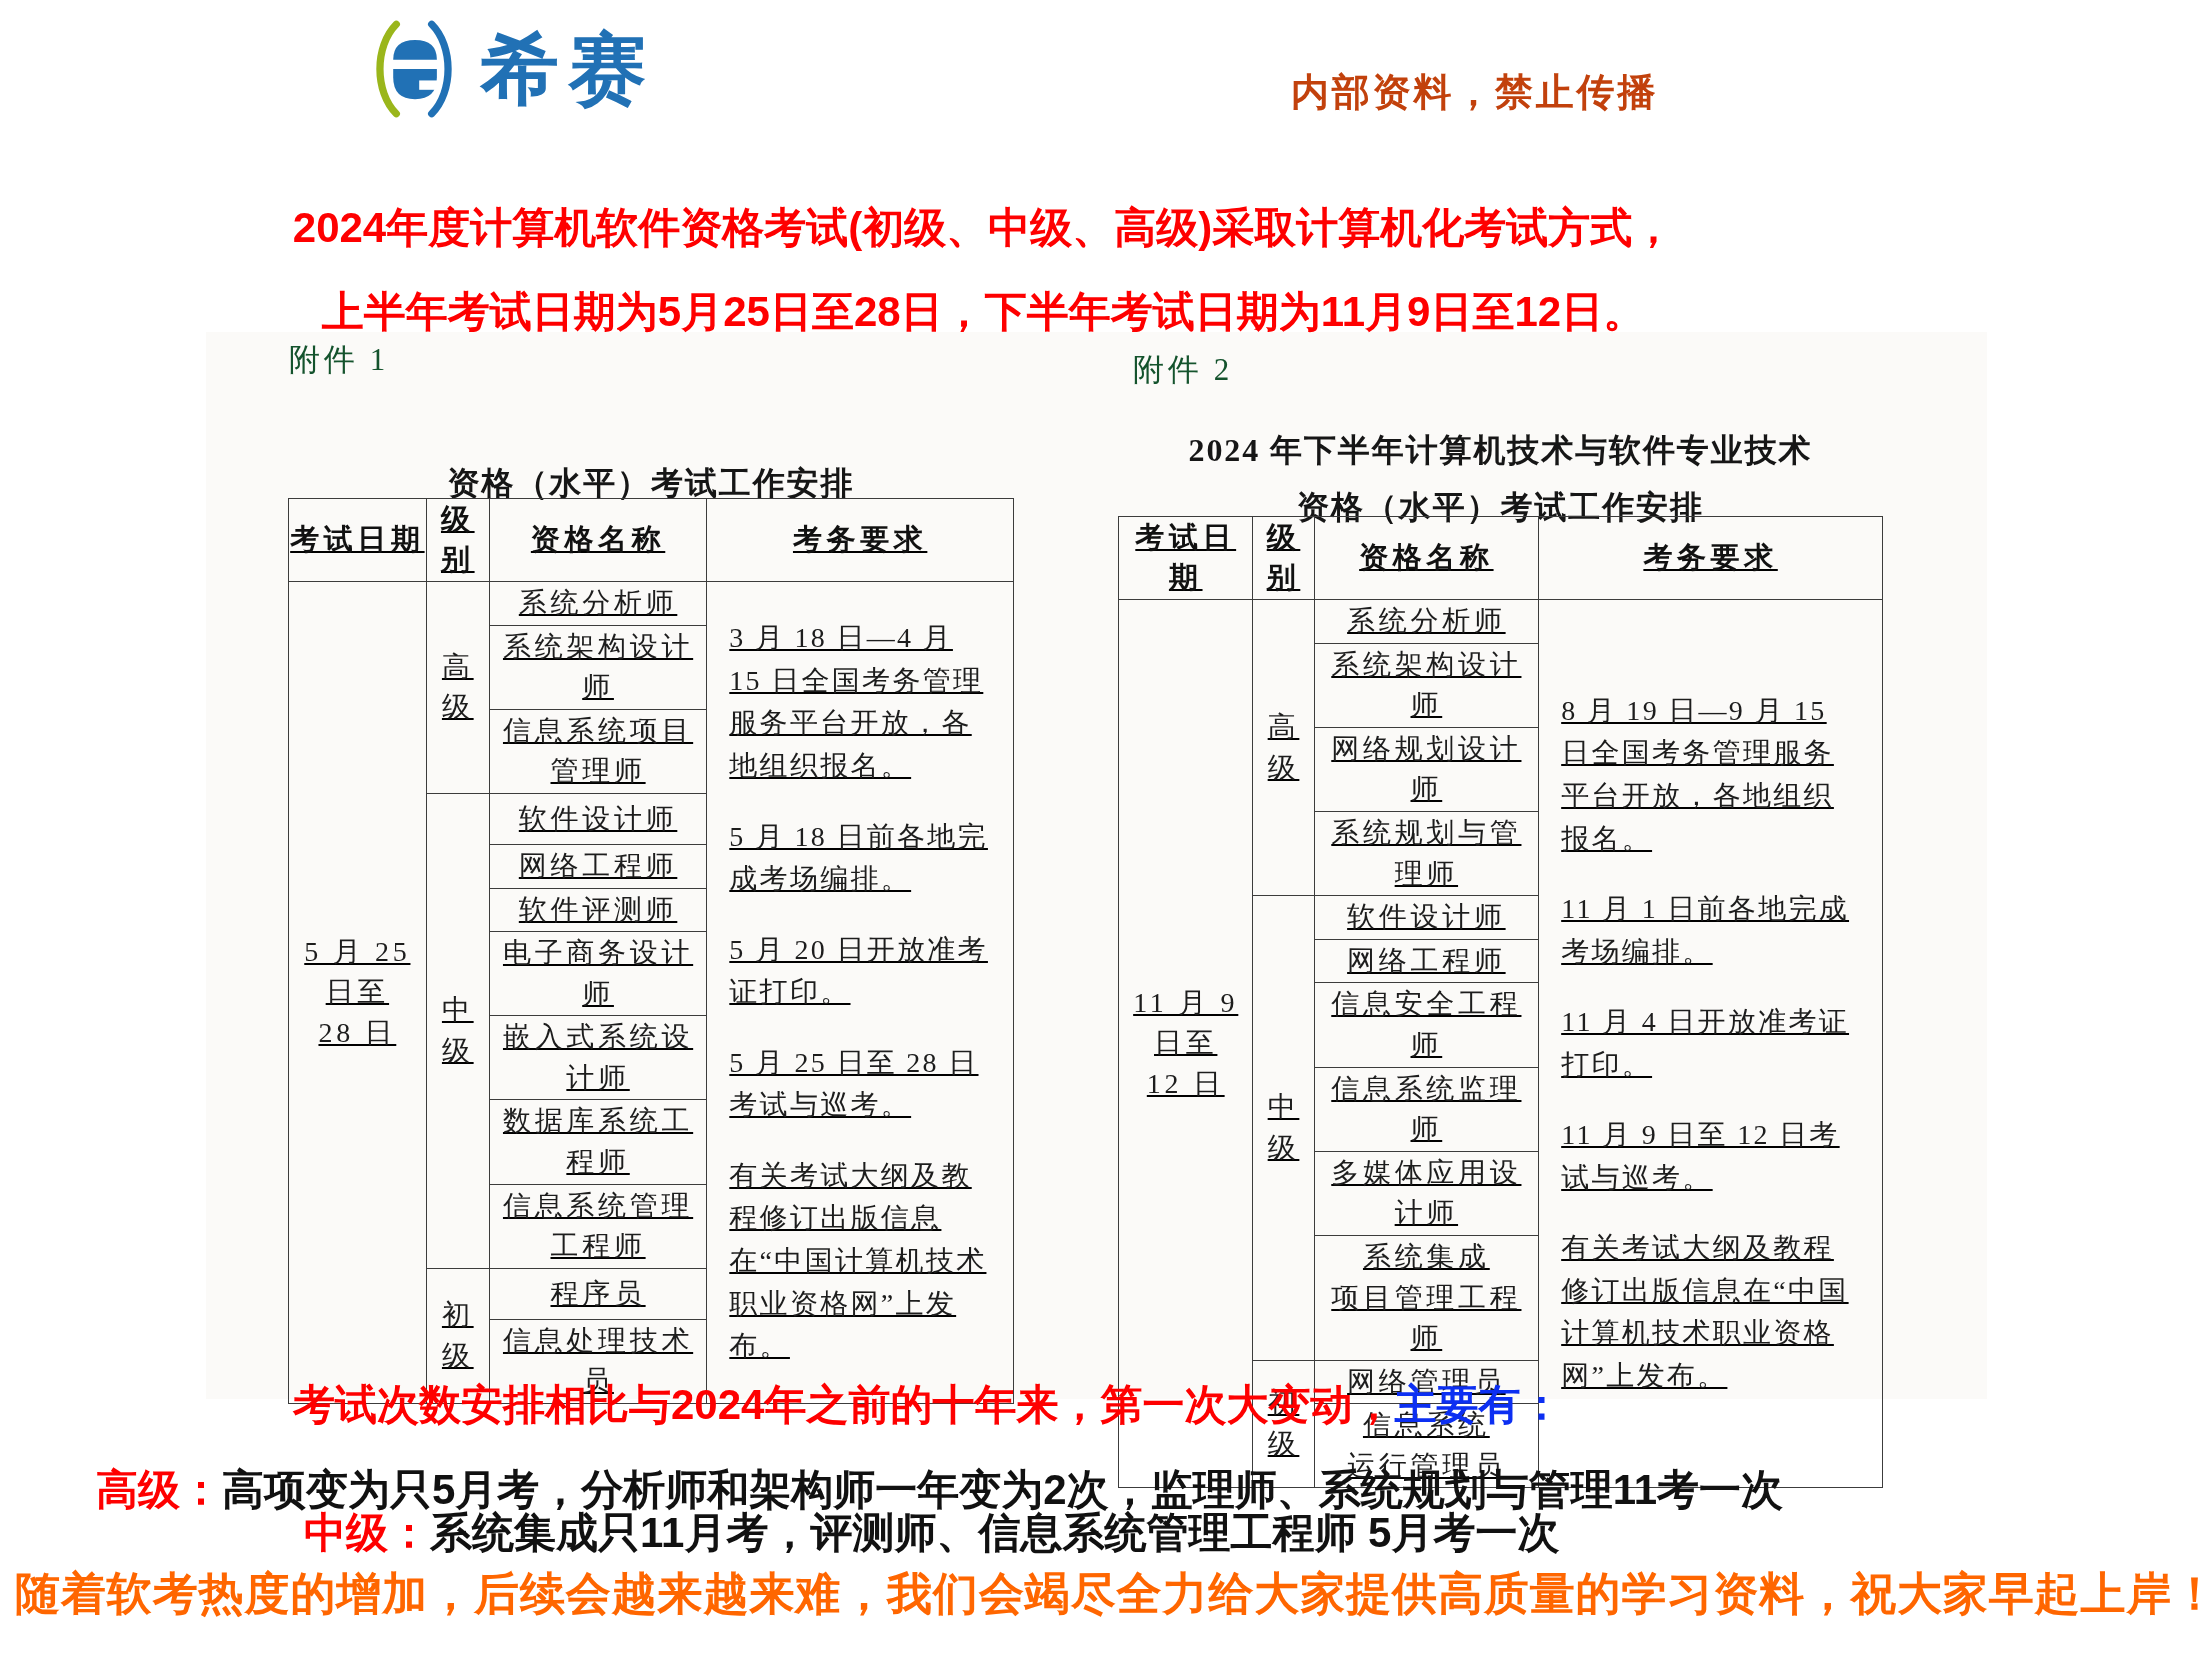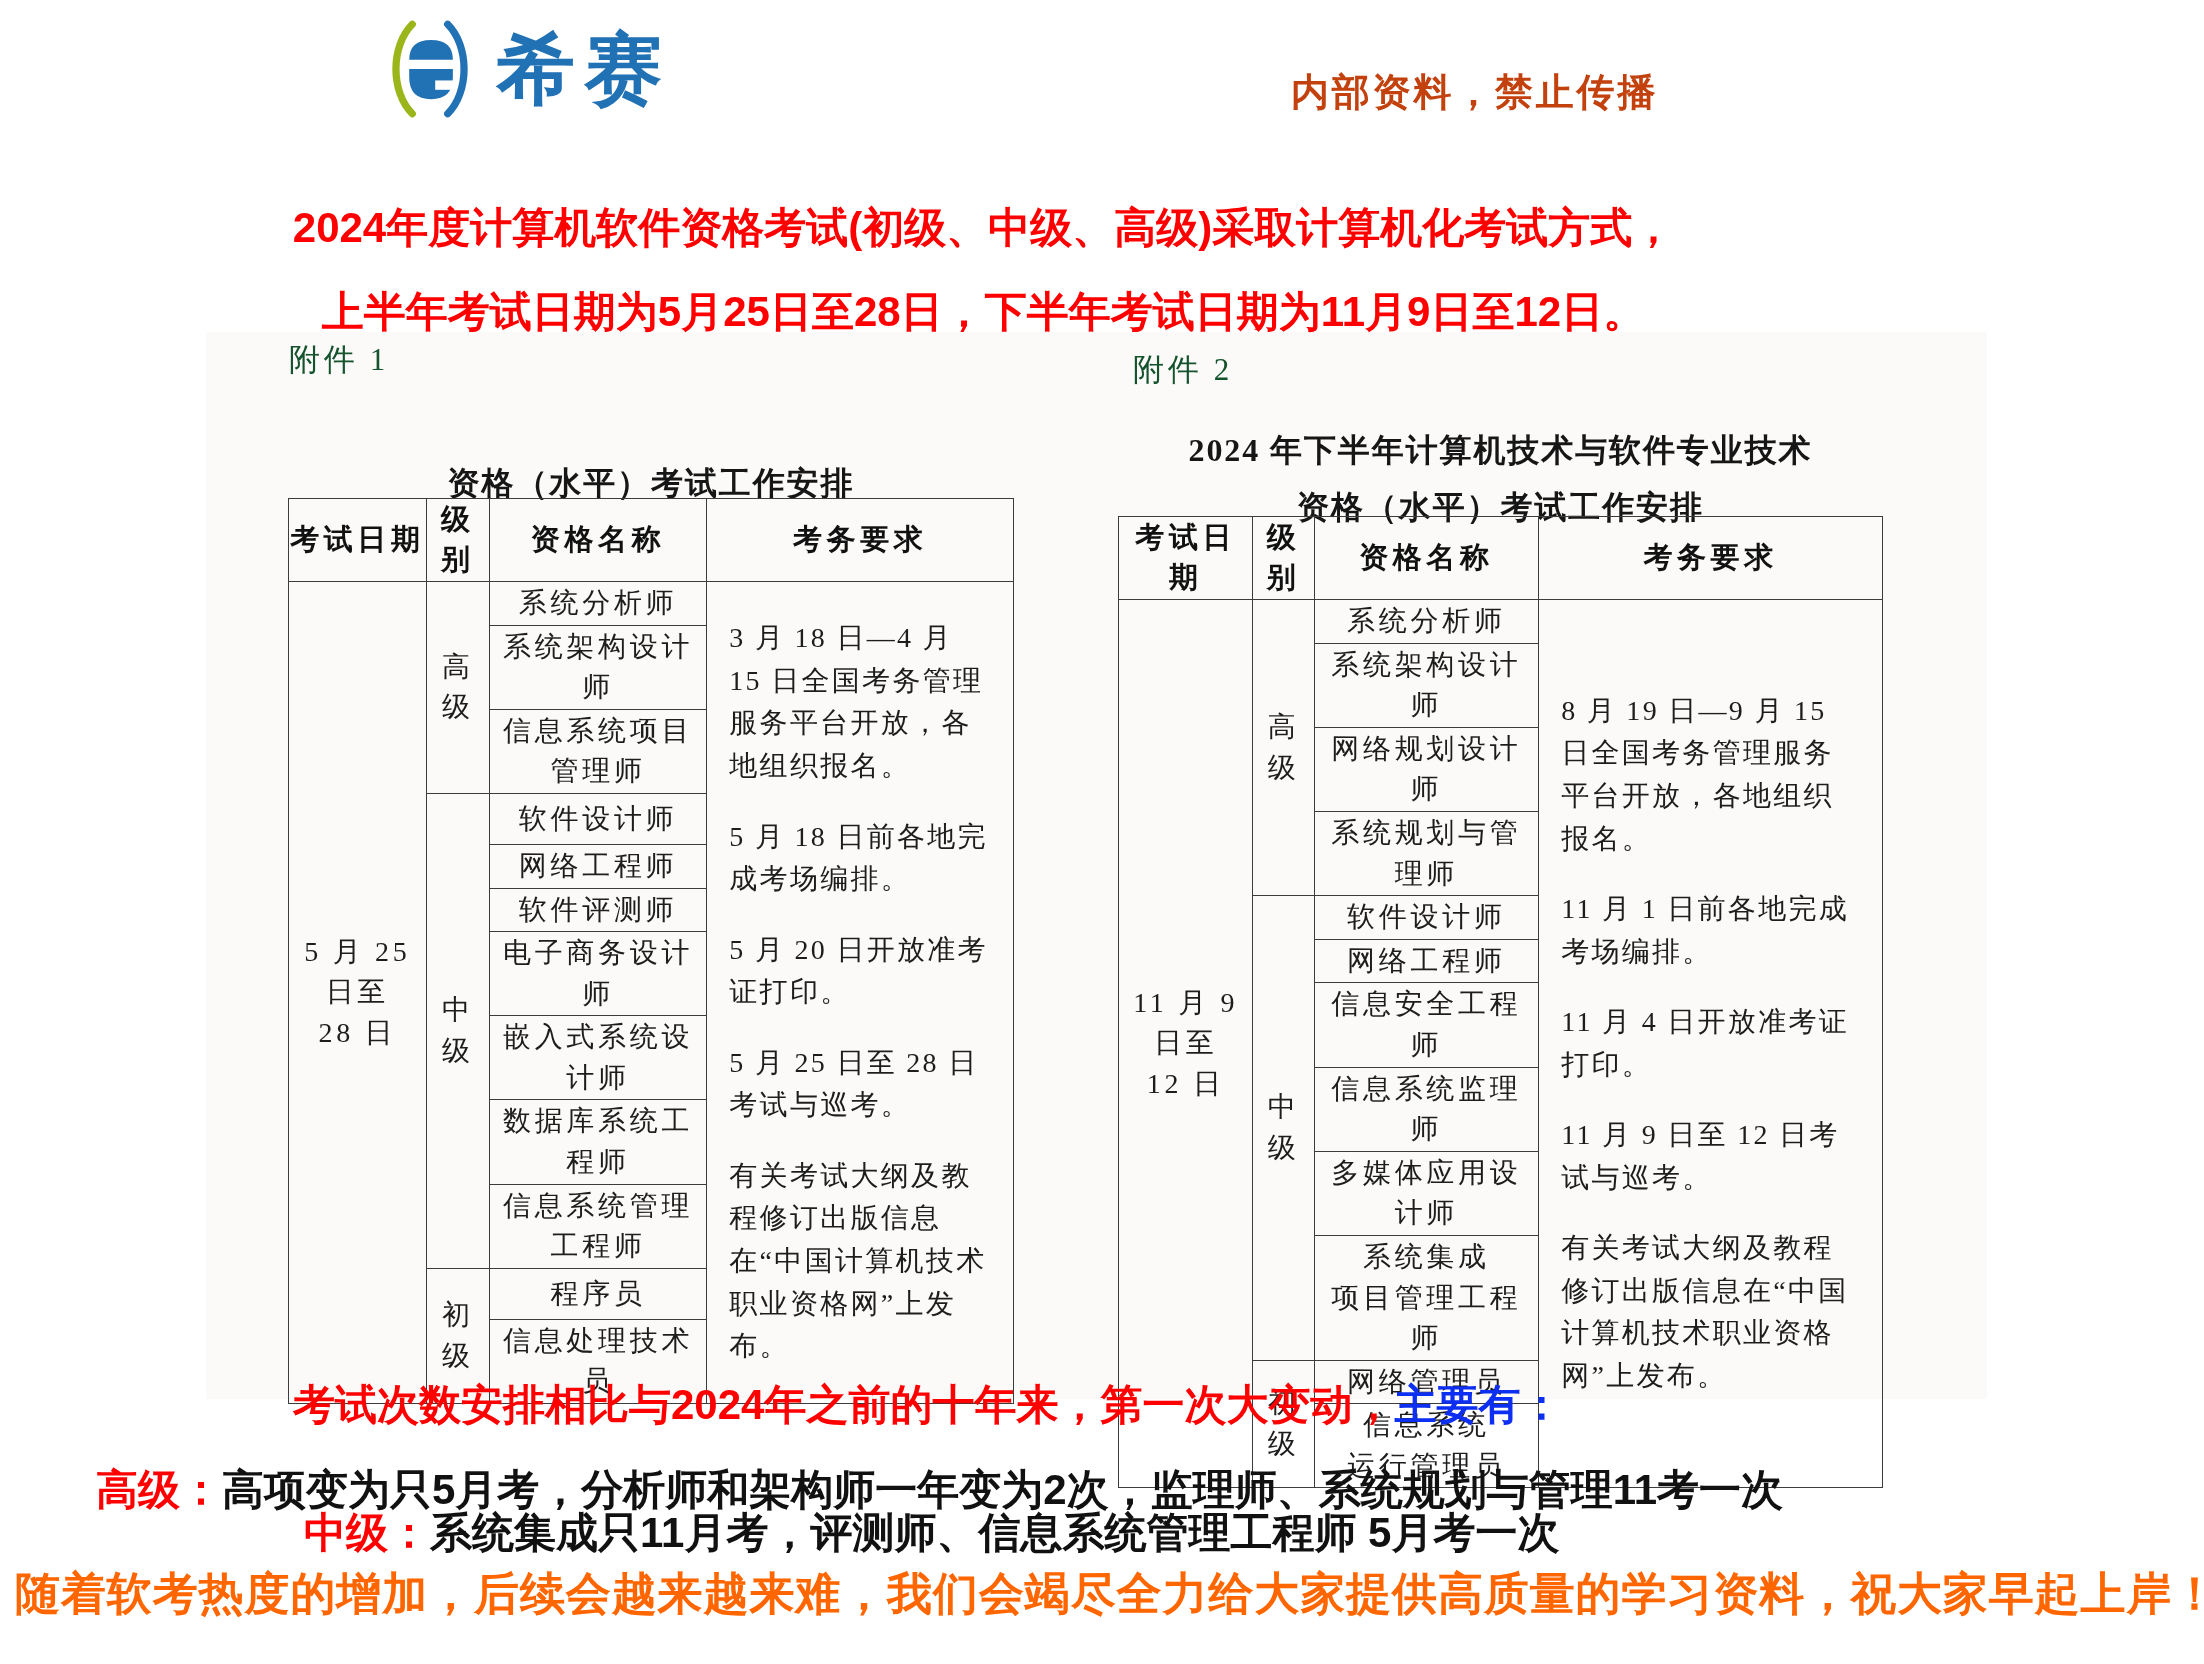--- a/index.html
+++ b/index.html
@@ -9,21 +9,21 @@
     background:#ffffff;
     overflow:hidden;
     font-family:"Liberation Serif", serif;
   }
   .scan-area{
     position:absolute;left:206px;top:332px;width:1781px;height:1067px;
     background:#fbfaf8;
   }
   
   .logo{
-    position:absolute;left:378px;top:15px;height:108px;
+    position:absolute;left:362px;top:15px;height:108px;
     display:flex;align-items:center;gap:15px;
   }
   .logo svg{display:block;}
   .logo .g-arc{stroke:var(--logo-green);stroke-width:7;fill:none;stroke-linecap:round;}
   .logo .b-arc{stroke:var(--logo-blue);stroke-width:7;fill:none;stroke-linecap:round;}
   .logo .b-fill{fill:var(--logo-blue);}
   .logo-text{
     font-family:"Liberation Sans", sans-serif;
     font-weight:bold;font-size:78px;line-height:104px;
     color:var(--logo-blue);letter-spacing:9.3px;
@@ -48,21 +48,21 @@
   .att2-label{left:1133px;top:349px;}
   .tbl-title{
     position:absolute;text-align:center;font-weight:bold;font-size:32px;
     color:#161616;letter-spacing:1.9px;white-space:nowrap;
   }
   .t1-title1{left:288px;width:726px;top:404px;}
   .t1-title2{left:288px;width:726px;top:462px;}
   .t2-title1{left:1118px;width:765px;top:429px;}
   .t2-title2{left:1118px;width:765px;top:486px;}
   
-  .tbl-wrap{position:absolute;}
+  .tbl-wrap{position:absolute;text-decoration:underline;}
   .t1-wrap{left:288px;top:498px;width:726px;height:853px;}
   .t2-wrap{left:1118px;top:516px;width:765px;height:864px;}
   table.sched{
     width:100%;height:100%;
     border-collapse:collapse;table-layout:fixed;
     background:transparent;
   }
   .sched th,.sched td{border:1.9px solid var(--line);}
   .sched th{
     font-weight:bold;font-size:29px;color:#111;

